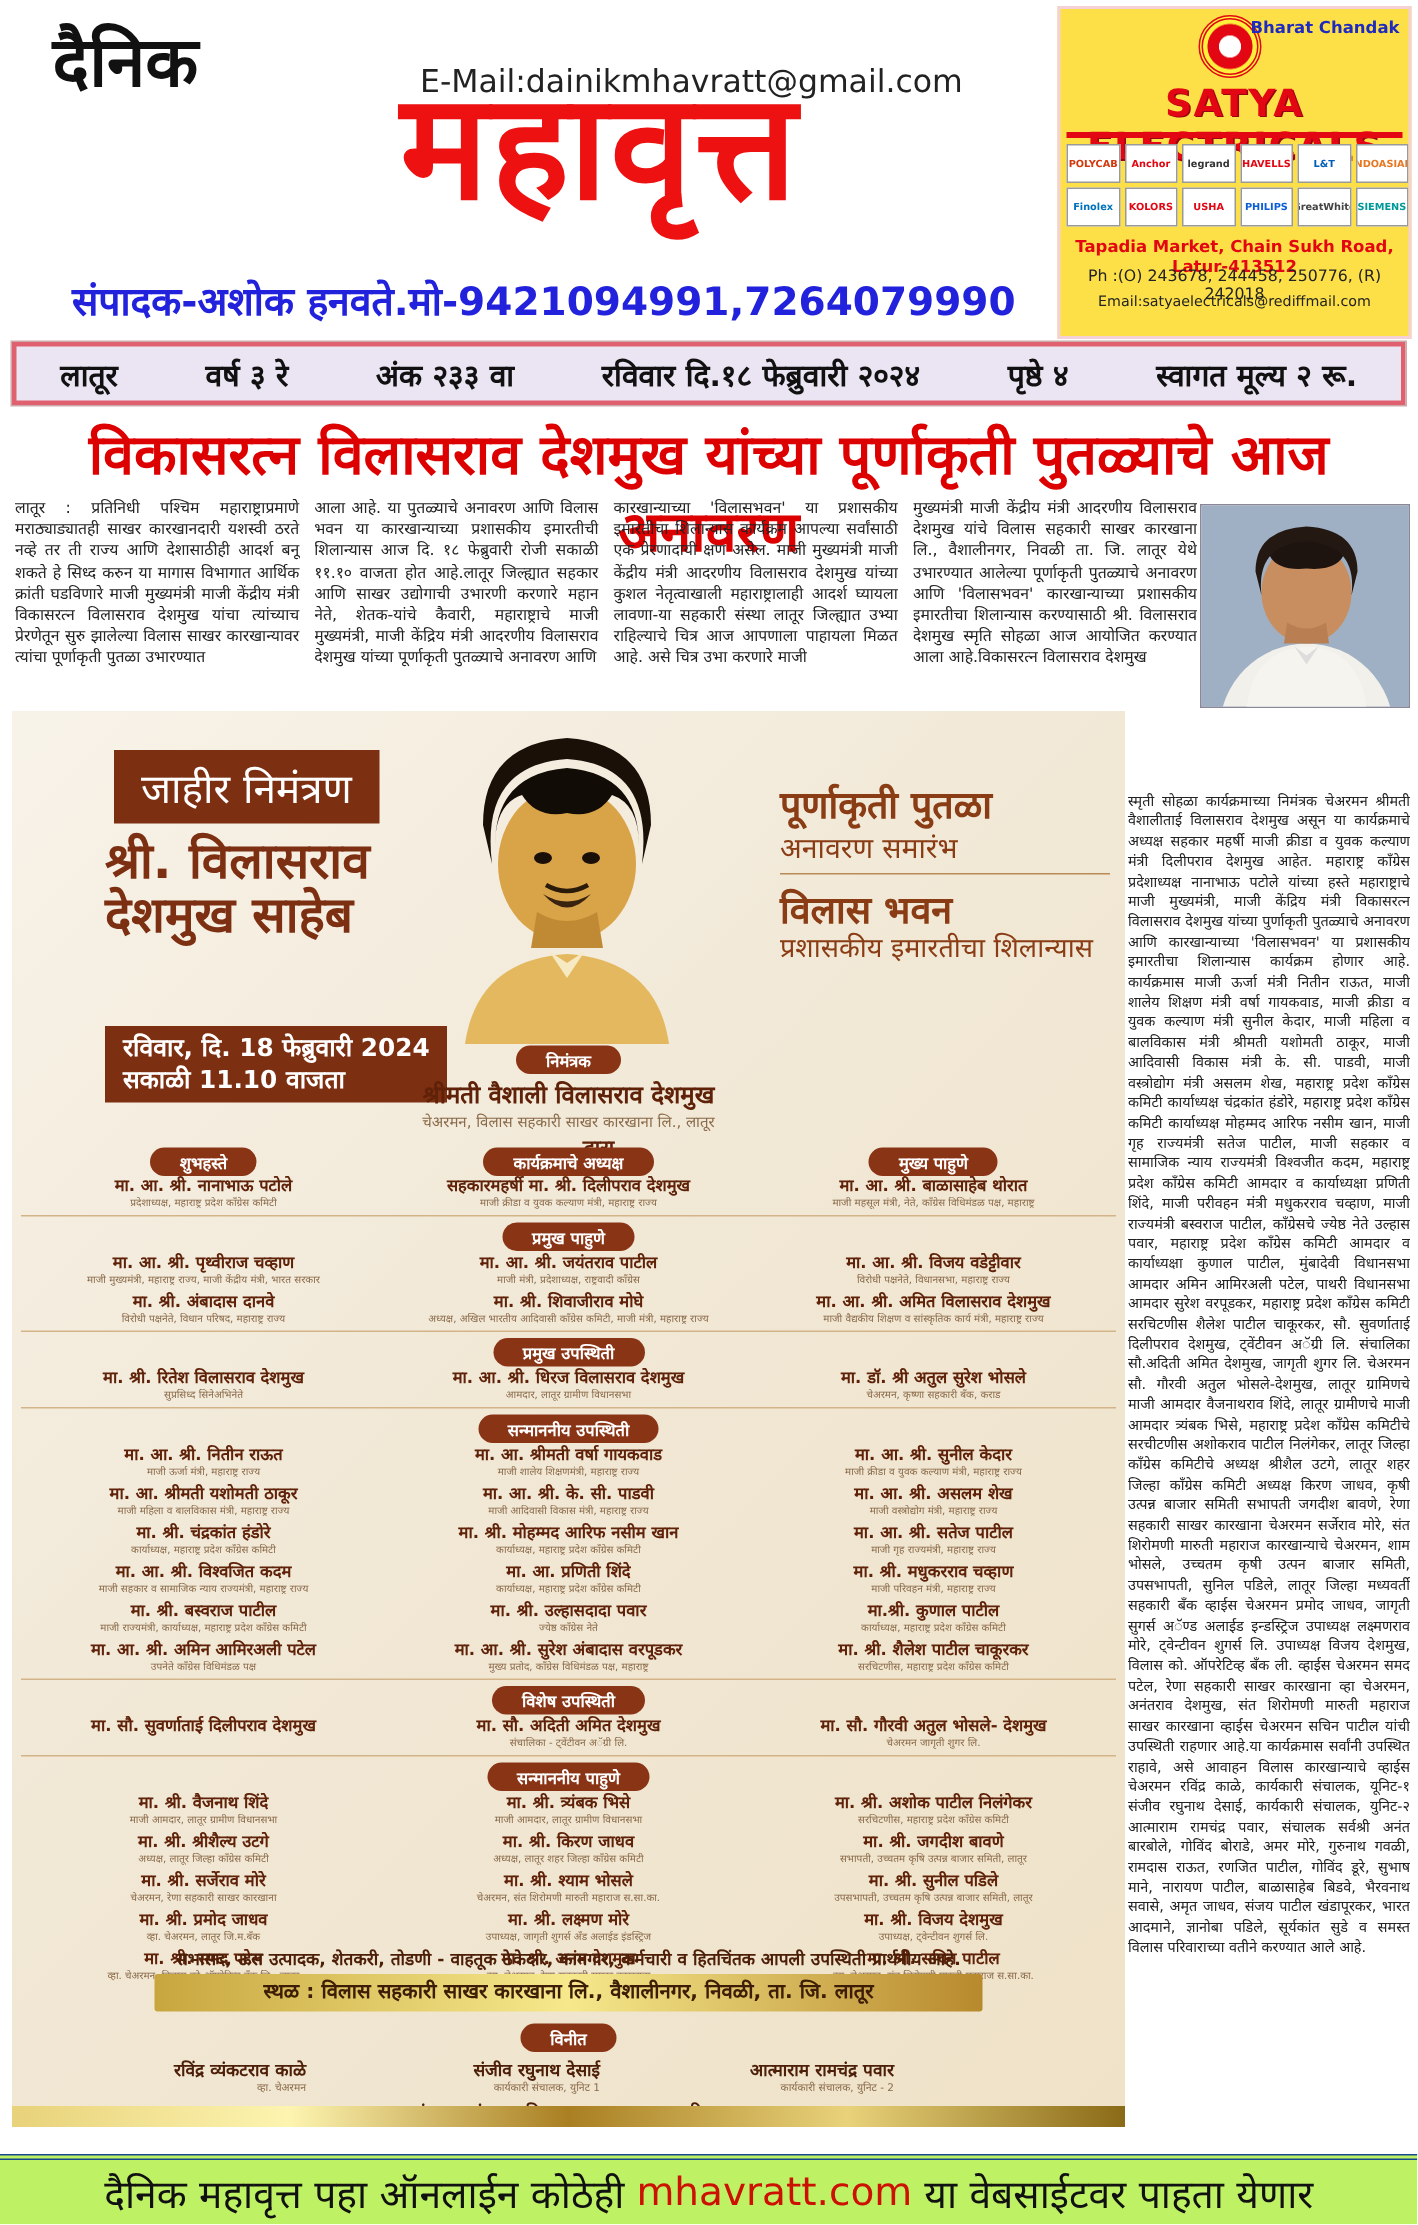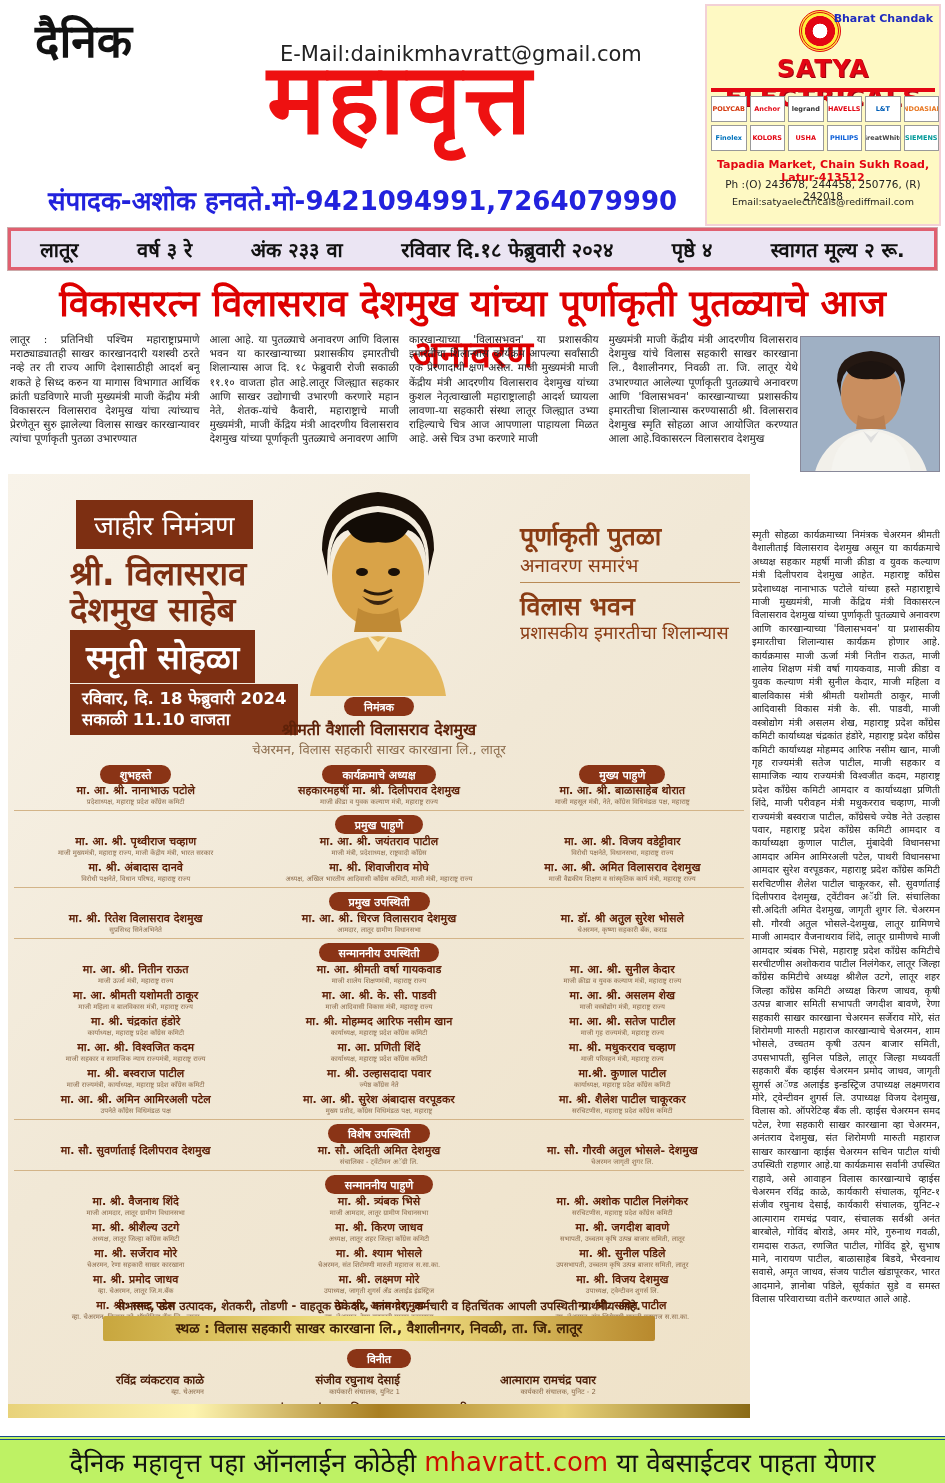--- a/index.html
+++ b/index.html
@@ -8,21 +8,21 @@
   .page { position:relative; width:945px; height:1483px; background:#fff; overflow:hidden; }
 
   
   .masthead { position:absolute; left:0; top:0; width:705px; height:226px; }
   .daily { position:absolute; left:35px; top:8px; font-size:46px; font-weight:bold; color:#111; }
   .email { position:absolute; left:280px; top:42px; font-size:21px; color:#222; }
   .title { position:absolute; left:120px; top:48px; width:560px; text-align:center; font-size:98px; line-height:1.05; font-weight:bold; color:#ee1111; letter-spacing:2px; }
   .editor { position:absolute; left:48px; top:182px; font-size:26px; font-weight:bold; color:#2222dd; }
 
   
-  .adbox { position:absolute; left:705px; top:4px; width:236px; height:222px; background:#fef9c3; border:2px solid #f3d1d6; padding:2px 4px; overflow:hidden; }
+  .adbox { position:absolute; left:705px; top:4px; width:236px; height:222px; background:#fde047; border:2px solid #f3d1d6; padding:2px 4px; overflow:hidden; }
   .ad-owner { position:absolute; right:6px; top:6px; font-size:11px; font-weight:bold; color:#1f2bbf; }
   .ad-logo { position:absolute; left:92px; top:4px; width:42px; height:42px; border-radius:50%; background:radial-gradient(circle,#fff 28%,#e30613 30%,#e30613 58%,#fdef3c 60%); border:3px double #e30613; }
   .ad-title { position:absolute; left:0; top:48px; width:100%; text-align:center; font-size:25px; font-weight:bold; color:#e30613; text-shadow:1px 1px 0 #9a0410; letter-spacing:1px; }
   .ad-rule { position:absolute; left:4px; top:82px; width:224px; height:4px; background:#e30613; }
   .brand-grid { position:absolute; left:4px; top:90px; width:228px; display:grid; grid-template-columns:repeat(6,1fr); gap:3px; }
   .brand { background:#fff; border:1px solid #999; height:26px; display:flex; align-items:center; justify-content:center; font-size:6.5px; font-weight:bold; overflow:hidden; text-align:center; }
   .ad-addr { position:absolute; left:0; top:152px; width:100%; text-align:center; font-size:11px; font-weight:bold; color:#e30613; }
   .ad-ph { position:absolute; left:0; top:172px; width:100%; text-align:center; font-size:10.5px; color:#222; }
   .ad-em { position:absolute; left:0; top:190px; width:100%; text-align:center; font-size:9.5px; color:#222; }
 
@@ -48,21 +48,21 @@
   .datetime { position:absolute; left:62px; top:210px; padding:5px 12px; font-size:16.5px; font-weight:bold; line-height:1.25; }
   .portrait { position:absolute; left:250px; top:6px; width:240px; height:216px; }
   .program { position:absolute; left:512px; top:44px; width:220px; color:#8a3c14; }
   .prog-1 { font-size:25px; font-weight:bold; }
   .prog-2 { font-size:19px; border-bottom:1px solid #b98a55; padding-bottom:4px; margin-bottom:5px; }
   .prog-3 { font-size:25px; font-weight:bold; }
   .prog-4 { font-size:18px; line-height:1.2; }
   .nimantrak { position:absolute; left:0; top:222px; width:742px; text-align:center; }
   .pill { display:inline-block; background:#8a3416; color:#fff; font-size:11px; font-weight:bold; padding:2px 20px; border-radius:10px; }
   .nim-name { font-size:16px; font-weight:bold; color:#5f2209; margin-top:2px; }
-  .nim-sub { font-size:13px; color:#8a6a4a; }
+  .nim-sub { font-size:10px; color:#8a6a4a; }
   .nim-via { font-size:14px; font-weight:bold; color:#5f2209; margin-top:1px;padding-left:40px; }
 
   .sections { position:absolute; left:6px; top:288px; width:730px; }
   .sec { border-top:1px solid #d3b488; padding-top:2px; }
   .sec:first-child { border-top:none; }
   .sec-badge { text-align:center; margin:1px 0; }
   .grid3 { display:grid; grid-template-columns:1fr 1fr 1fr; }
   .cell { text-align:center; padding:1px 4px; height:26px; overflow:hidden; }
   .cell .n { font-size:11px; font-weight:bold; color:#5f2209; line-height:1.15; }
   .cell .s { font-size:6.8px; color:#8a6a4a; line-height:1.2; }
@@ -151,21 +151,20 @@
     </svg>
   </div>
 
   <div class="card">
     <div class="hero">
       <div class="announce box-brown">जाहीर निमंत्रण</div>
       <div class="honoree">
         <div>श्री. विलासराव</div>
         <div>देशमुख साहेब</div>
       </div>
-      <div class="event box-brown">स्मृती सोहळा</div>
       <div class="datetime box-brown">
         <div>रविवार, दि. 18 फेब्रुवारी 2024</div>
         <div>सकाळी 11.10 वाजता</div>
       </div>
       <div class="portrait">
         <svg width="240" height="216" viewBox="0 0 240 216">
           <ellipse cx="120" cy="96" rx="46" ry="52" fill="#d9a348"></ellipse>
           <path d="M72 84 Q72 36 120 32 Q168 36 168 84 Q168 56 150 50 Q140 66 120 62 Q100 66 90 50 Q72 56 72 84 Z" fill="#120c06"></path>
           <path d="M70 96 Q62 30 120 26 Q178 30 170 96 L176 70 Q176 16 120 12 Q64 16 64 70 Z" fill="#1a1008"></path>
           <path d="M100 128 Q120 140 140 128 L144 152 L96 152 Z" fill="#c08a35"></path>

